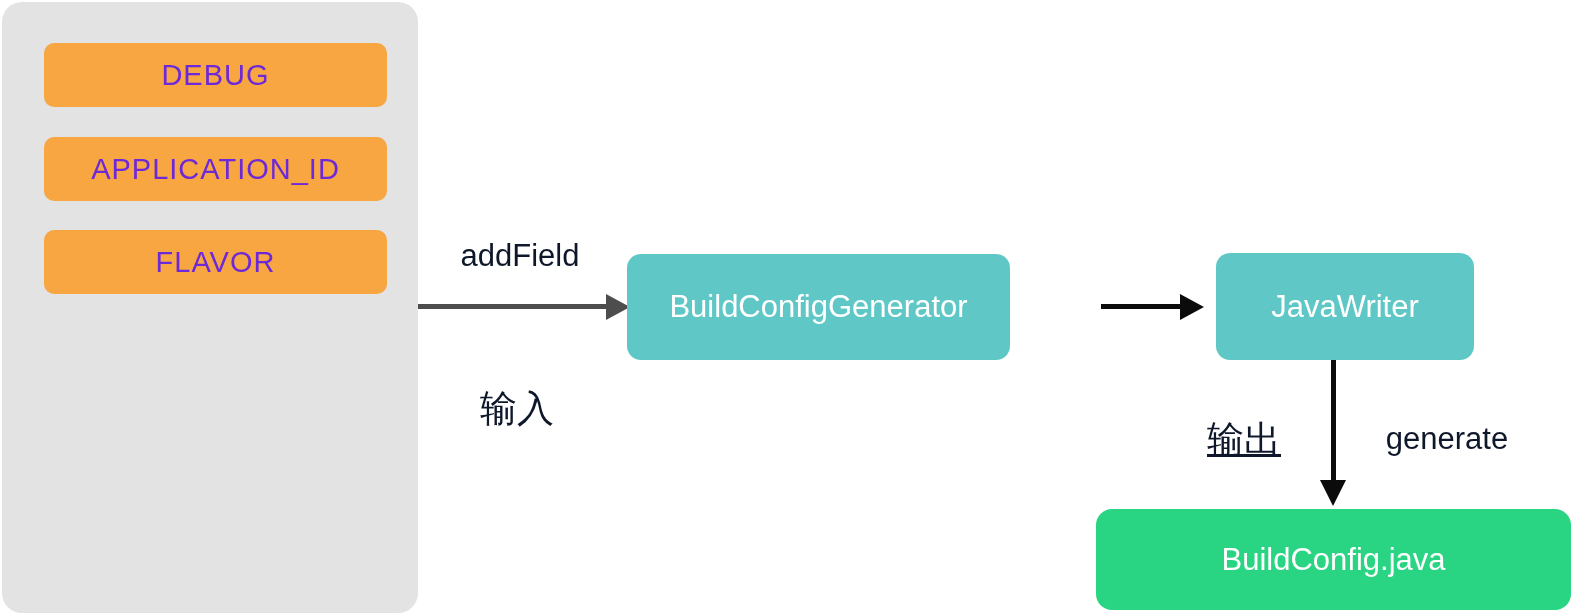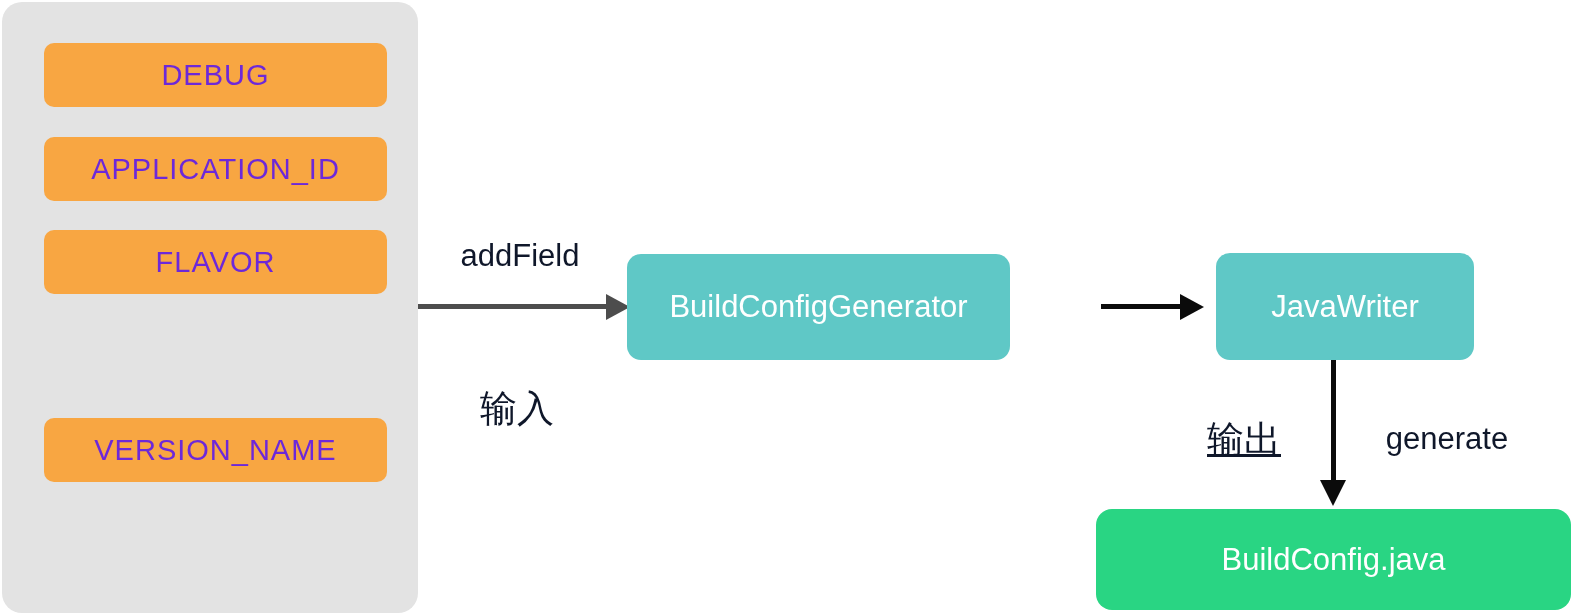--- a/index.html
+++ b/index.html
@@ -87,21 +87,20 @@
 </style>
 </head>
 <body>
 
 <div id="stage">
 
   <div class="abs panel">
     <div class="abs field-box" style="top:41px">DEBUG</div>
     <div class="abs field-box" style="top:228px">FLAVOR</div>
     <div class="abs field-box" style="top:135px">APPLICATION_ID</div>
-    <div class="abs field-box" style="top:416px">VERSION_NAME</div>
   </div>
 
   <div class="abs line-h gray" style="left:418px; top:304px; width:190px;"></div>
   <div class="abs head-right gray-head" style="left:606px; top:294px;"></div>
   <div class="abs edge-label latin-label" style="left:420px; top:238px; width:200px;">addField</div>
   <div class="abs edge-label cjk-label" style="left:417px; top:348px; width:200px;margin-top:36px;">输入</div>
 
   <div class="abs process-box" style="left:627px; top:254px; width:383px; height:106px;">BuildConfigGenerator</div>
 
   <div class="abs line-h black" style="left:1101px; top:304px; width:81px;"></div>

